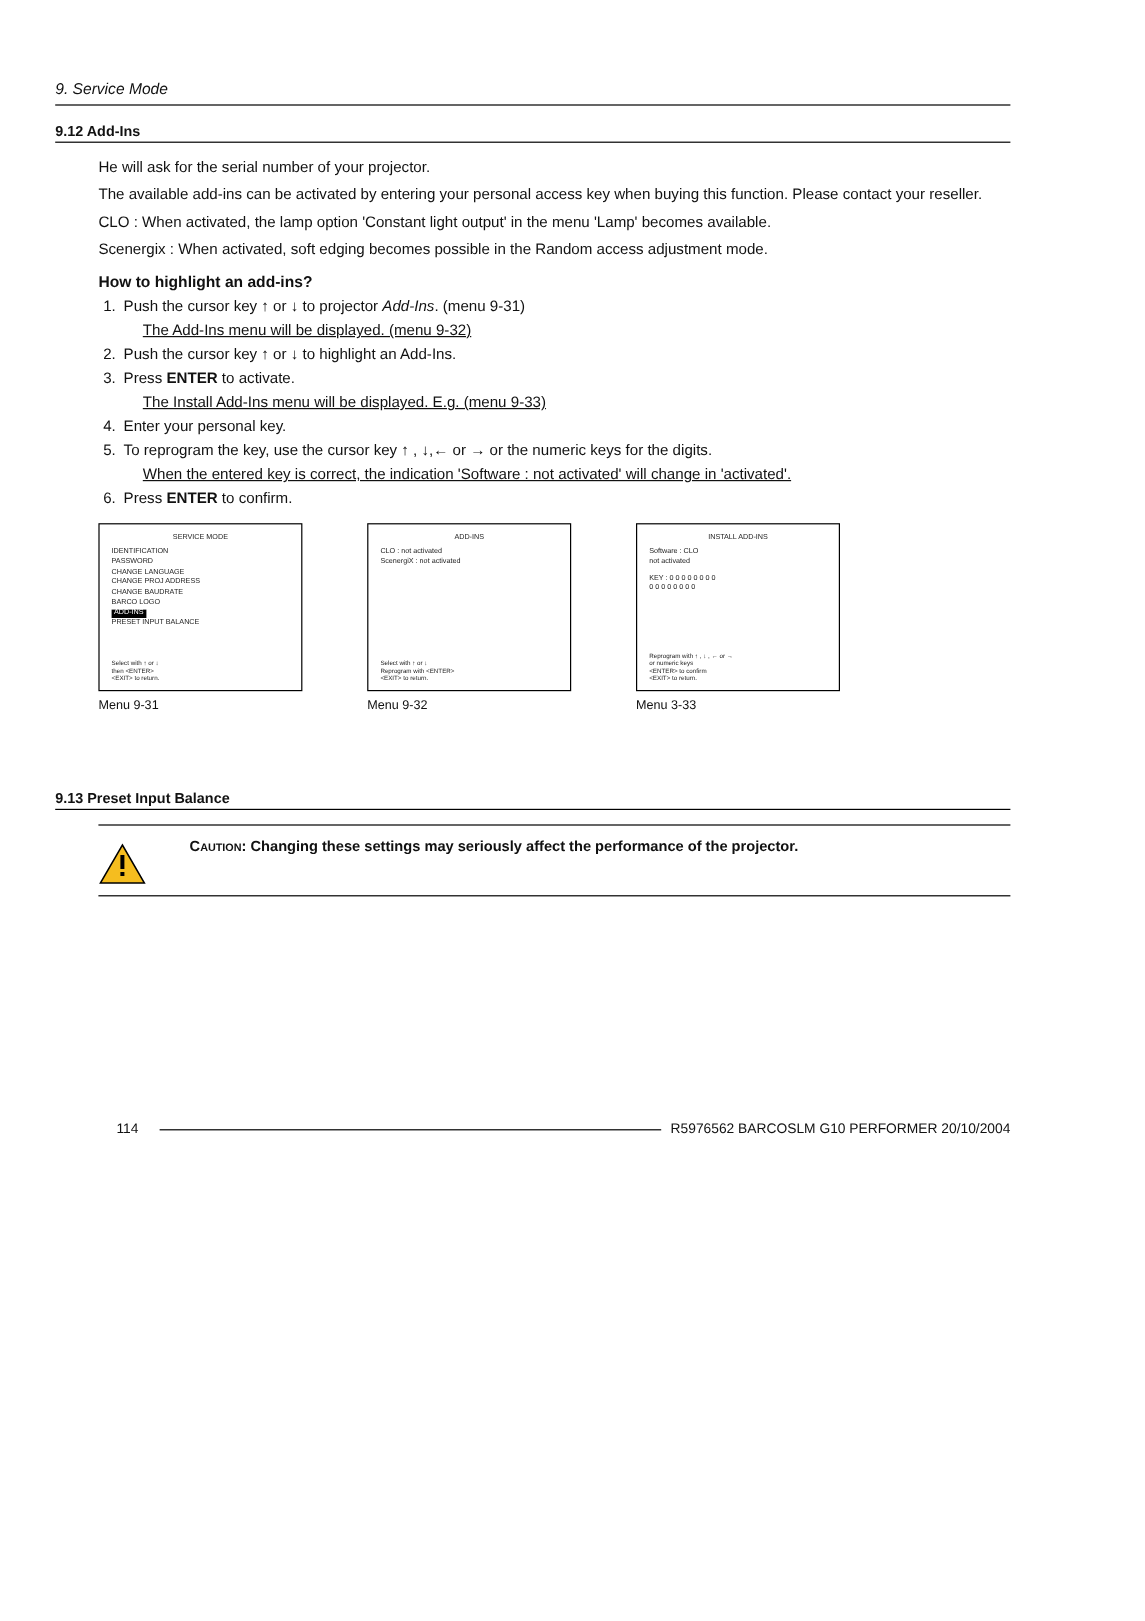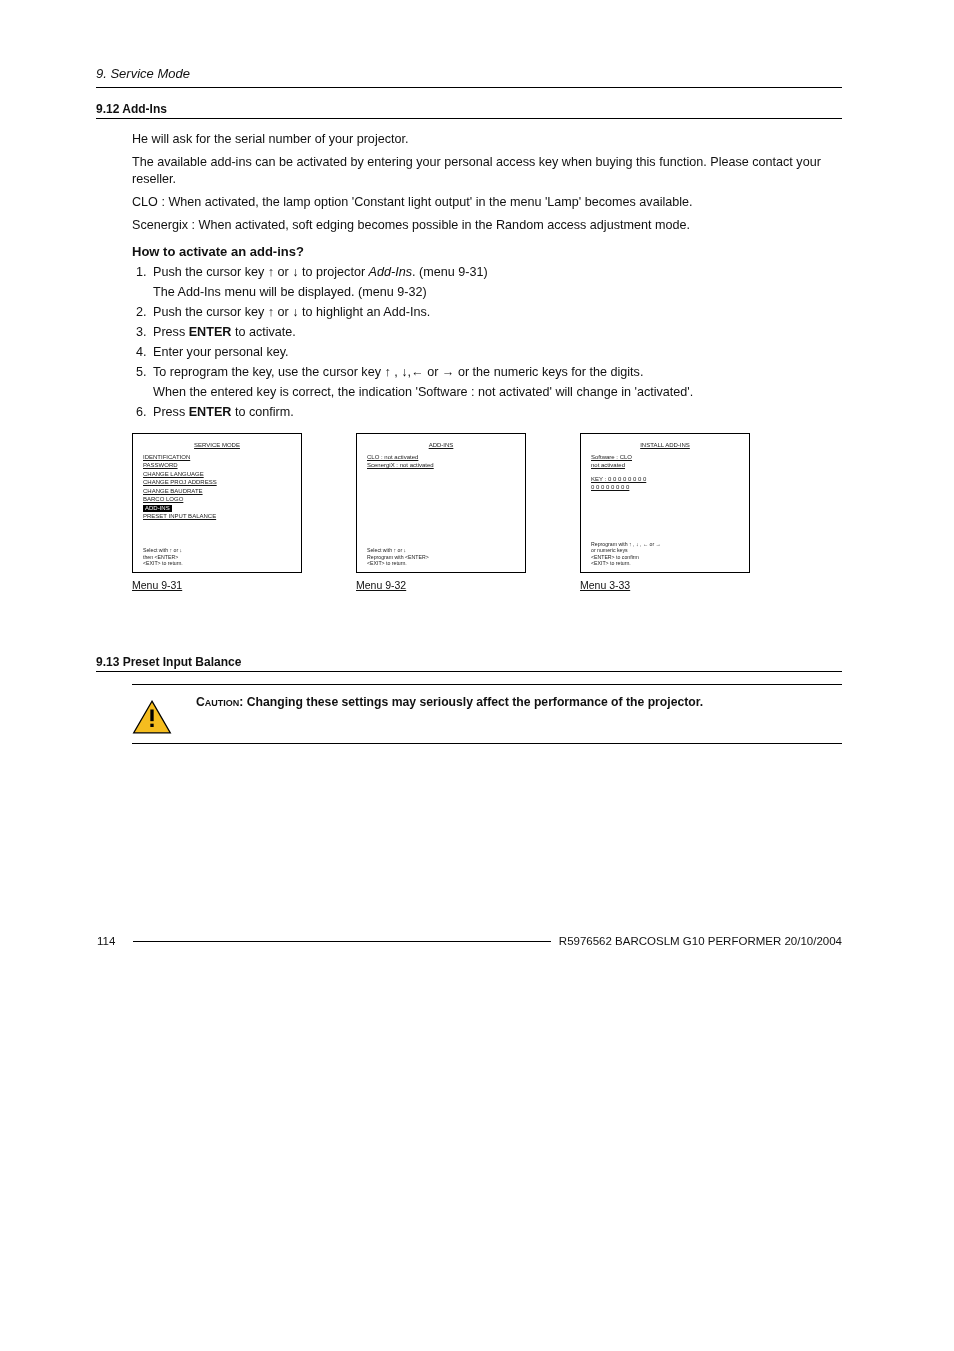--- a/index.html
+++ b/index.html
@@ -7,21 +7,21 @@
     margin: 0;
     background: #fff;
     font-family: Arial, Helvetica, sans-serif;
     color: #111;
     font-size: 12.6px;
   }
   .page {
     width: 954px;
     height: 1043px;
     position: relative;
-    padding: 66px 112px 0 96px;
+    padding: 66px 112px 0 46px;
   }
   .running-head {
     font-style: italic;
     font-size: 13px;
     margin-bottom: 6px;
   }
   .head-rule {
     border: none;
     border-top: 1.2px solid #000;
     margin: 0 0 14px 0;
@@ -38,27 +38,26 @@
   }
   .sub-head {
     font-size: 13px;
     font-weight: bold;
     margin: 10px 0 4px 0;
   }
   .indent { margin-left: 36px; }
   p { margin: 6px 0; line-height: 1.35; }
   ol.steps { margin: 4px 0 4px 0; padding-left: 18px; }
   ol.steps > li { margin: 6px 0; padding-left: 3px; }
-  .step-note { margin-left: 0; margin-top: 6px; }
+  .step-note { margin-left: 16px; margin-top: 6px; text-decoration: underline; }
   .screens {
     display: flex;
     gap: 54px;
     margin-top: 14px;
     margin-left: 36px;
-    text-decoration: underline;
   }
   .screen-col { }
   .screen-box {
     border: 1px solid #000;
     width: 170px;
     height: 140px;
     padding: 8px 10px;
     font-size: 6px;
     line-height: 1.25;
     color: #222;
@@ -78,21 +77,21 @@
     margin-top: 6px;
   }
   .sep { height: 58px; }
   .caution-block {
     border-top: 1px solid #000;
     border-bottom: 1px solid #000;
     margin-left: 36px;
     padding: 8px 0 8px 0;
     display: flex;
     align-items: flex-start;
-    gap: 24px;
+    gap: 36px;
   }
   .caution-text { font-size: 12.2px; padding-top: 2px; }
   .caution-text b { font-weight: bold; }
   .warn-icon svg { width: 40px; height: 36px; display:block; margin-top:6px; }
   .footer {
     position: absolute;
     left: 97px;
     right: 112px;
     bottom: 96px;
     font-size: 11.5px;
@@ -114,30 +113,31 @@
   <div class="section-title">9.12 Add-Ins</div>
   <hr class="sec-rule">
 
   <div class="indent">
     <p>He will ask for the serial number of your projector.</p>
     <p>The available add-ins can be activated by entering your personal access key when buying this function. Please contact your reseller.</p>
 
     <p>CLO : When activated, the lamp option 'Constant light output' in the menu 'Lamp' becomes available.</p>
     <p>Scenergix : When activated, soft edging becomes possible in the Random access adjustment mode.</p>
 
-    <div class="sub-head">How to activate an add-ins?</div>
+    <div class="sub-head">How to highlight an add-ins?</div>
 
     <ol class="steps">
       <li>
         <span>Push the cursor key ↑ or ↓ to projector </span><i>Add-Ins</i><span>.  (menu 9-31)</span>
         <div class="step-note">The Add-Ins menu will be displayed.  (menu 9-32)</div>
       </li>
       <li>Push the cursor key ↑ or ↓ to highlight an Add-Ins.</li>
       <li>
         <span>Press </span><b>ENTER</b><span> to activate.</span>
+        <div class="step-note">The Install Add-Ins menu will be displayed.  E.g.  (menu 9-33)</div>
       </li>
       <li>
         <span>Enter your personal key.</span>
       </li>
       <li>
         <span>To reprogram the key, use the cursor key ↑ , ↓,← or → or the numeric keys for the digits.</span>
         <div class="step-note">When the entered key is correct, the indication 'Software :  not activated' will change in 'activated'.</div>
       </li>
       <li>
         <span>Press </span><b>ENTER</b><span> to confirm.</span>

